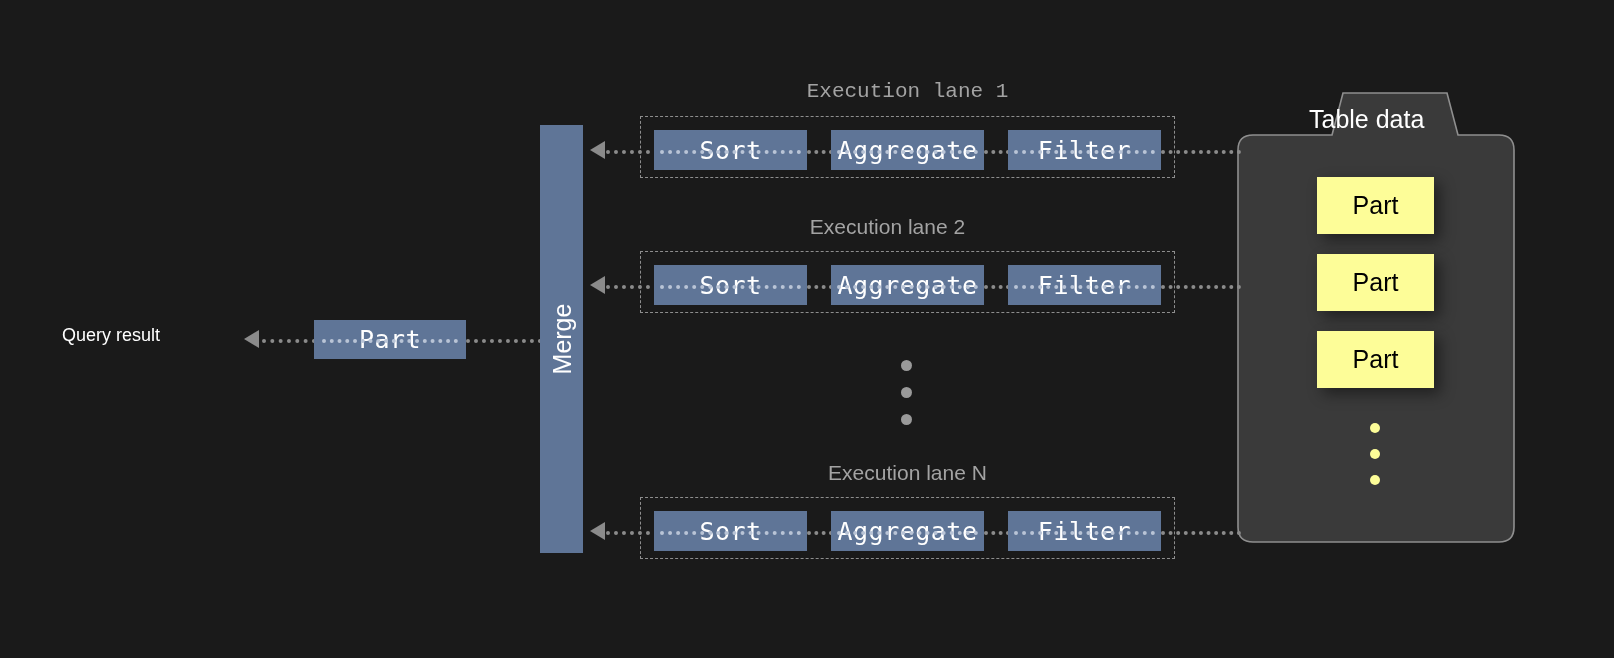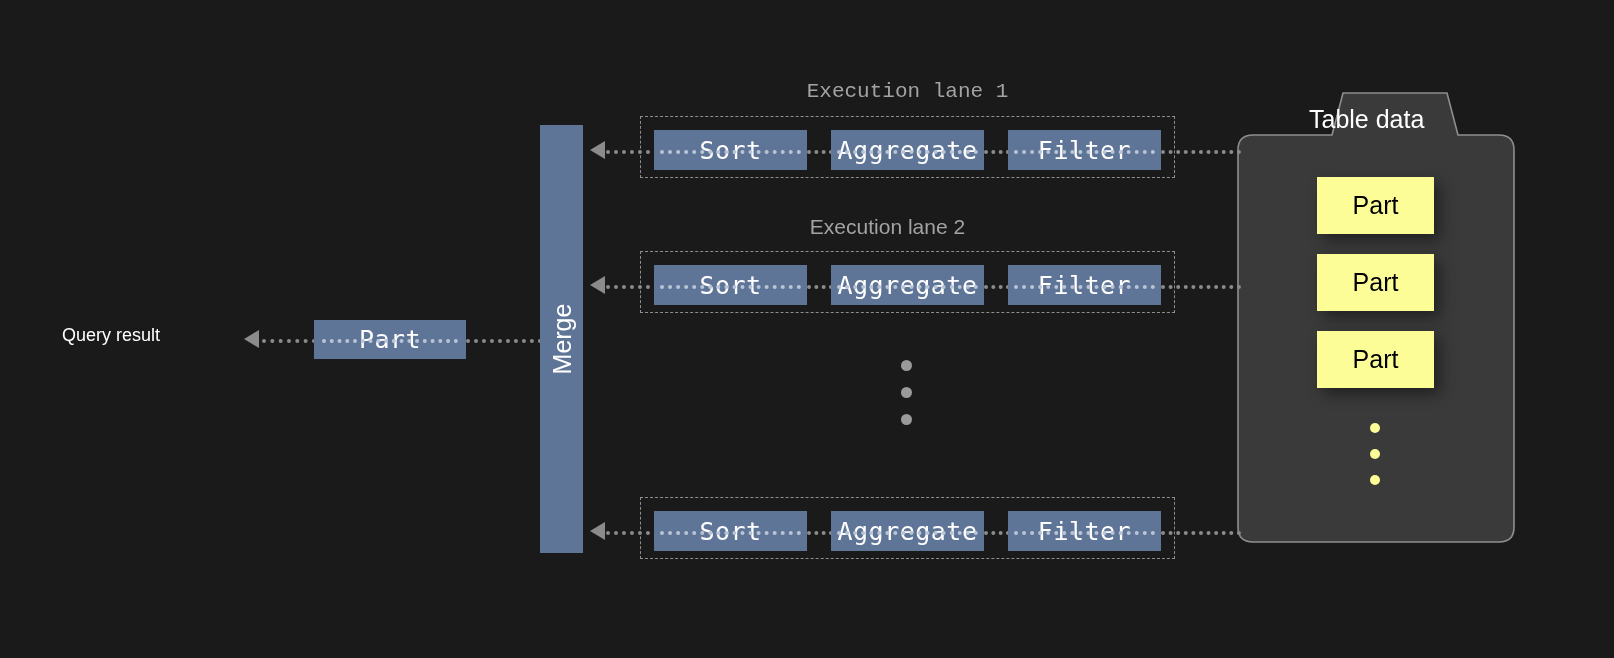--- a/index.html
+++ b/index.html
@@ -181,20 +181,21 @@
 
   <div class="op-box" style="left:1008px; top:265px; width:153px; height:40px;">Filter</div>
   <div class="dline over" style="left:1014px; top:285px; width:141px;"></div>
 
   <div class="dline" style="left:1161px; top:285px; width:80px;"></div>
 
   <div class="dot dot-grey" style="left:901px; top:360px; width:11px; height:11px;"></div>
   <div class="dot dot-grey" style="left:901px; top:387px; width:11px; height:11px;"></div>
   <div class="dot dot-grey" style="left:901px; top:414px; width:11px; height:11px;"></div>
 
+  <div class="lane-label" style="left:640px; top:461px; width:535px;">Execution lane N</div>
   <div class="lane-rect" style="left:640px; top:497px; width:535px; height:62px;"></div>
 
   <div class="arrow-left" style="left:590px; top:522px;"></div>
   <div class="dline" style="left:606px; top:531px; width:52px;"></div>
 
   <div class="op-box" style="left:654px; top:511px; width:153px; height:40px;">Sort</div>
   <div class="dline over" style="left:660px; top:531px; width:141px;"></div>
 
   <div class="dline" style="left:807px; top:531px; width:26px;"></div>
 

